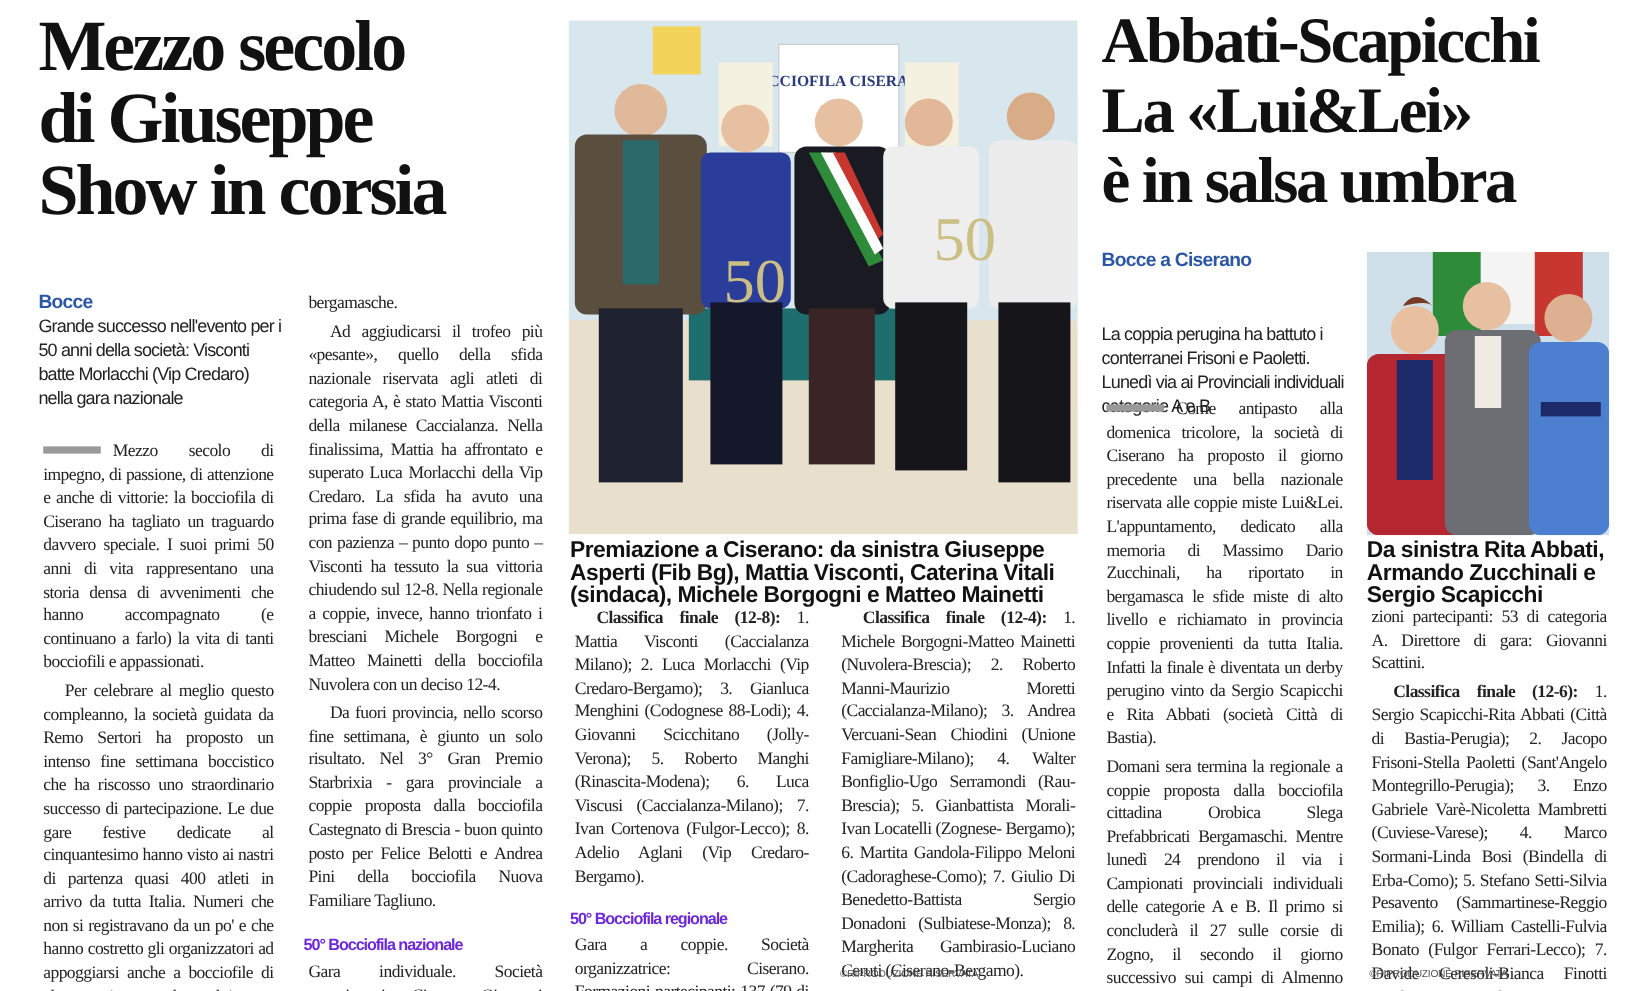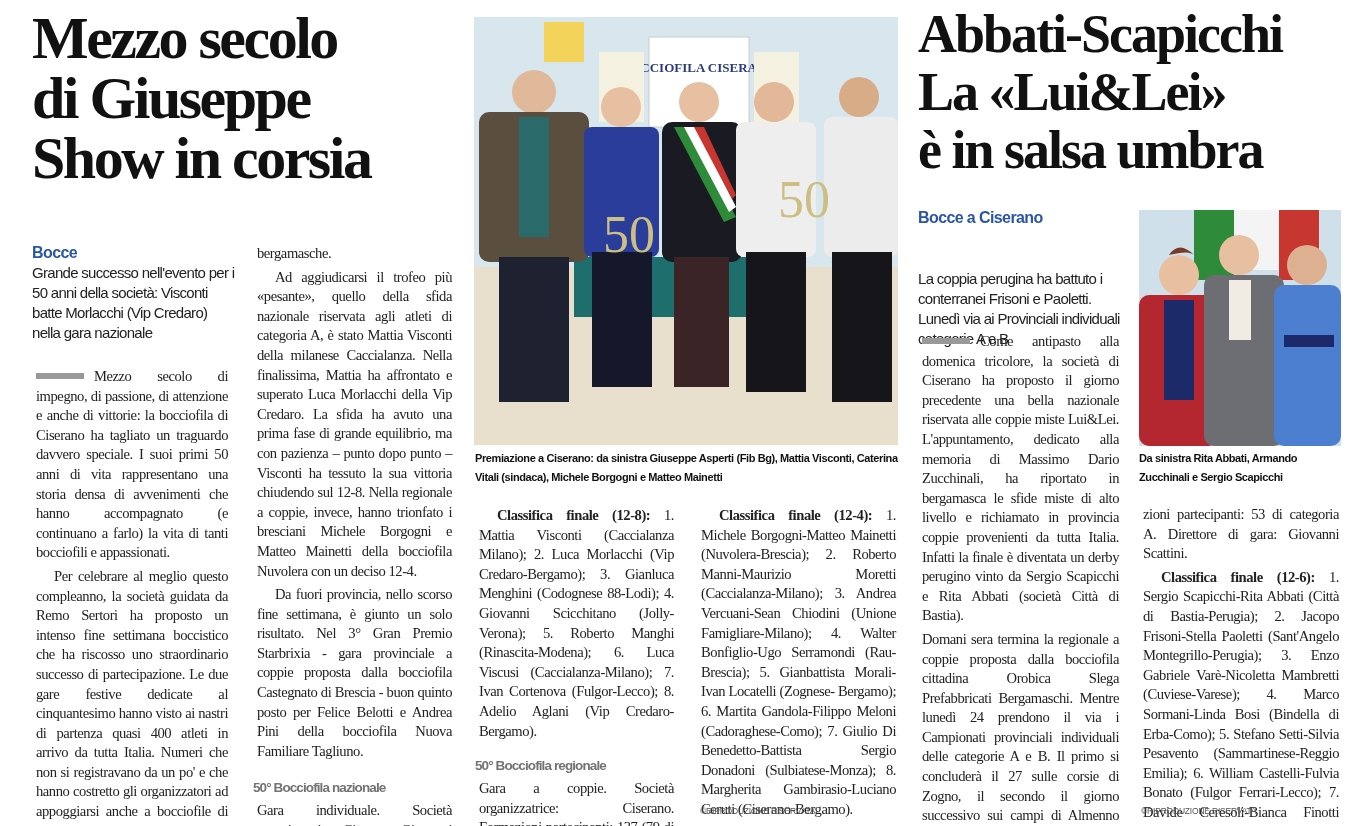--- a/index.html
+++ b/index.html
@@ -6,22 +6,22 @@
   body{width:1371px;height:826px;position:relative;overflow:hidden;color:#111;}
   .abs{position:absolute;}
   .headline{font-family:"Liberation Serif","DejaVu Serif",serif;font-weight:bold;color:#111;letter-spacing:-2.5px;line-height:60px;font-size:62px;margin:0;}
   .headline span{display:block;}
   .kicker{font-family:"Liberation Sans","DejaVu Sans",sans-serif;font-weight:bold;color:#2a56a4;font-size:16px;letter-spacing:-0.6px;line-height:19px;}
   .deck{font-family:"Liberation Sans","DejaVu Sans",sans-serif;font-size:15px;letter-spacing:-0.7px;line-height:20px;color:#222;}
   .body{font-family:"Liberation Serif","DejaVu Serif",serif;font-size:14.6px;line-height:19.6px;text-align:justify;color:#222;letter-spacing:-0.45px;hyphens:manual;}
   .body p{margin:4px;text-indent:18px;}
   .body p.first{text-indent:0;}
   .leadbar{display:inline-block;width:48px;height:6px;background:#999;vertical-align:middle;margin-right:10px;position:relative;top:-2px;}
-  .subhead{font-family:"Liberation Sans","DejaVu Sans",sans-serif;font-weight:bold;font-size:13.5px;letter-spacing:-0.9px;margin-top:20px;line-height:18px;color:#737373;}
-  .caption{font-family:"Liberation Sans","DejaVu Sans",sans-serif;font-weight:bold;font-size:11px;line-height:19px;letter-spacing:-0.4px;color:#111;}
+  .subhead{font-family:"Liberation Sans","DejaVu Sans",sans-serif;font-weight:bold;font-size:13.5px;letter-spacing:-0.9px;margin-top:20px;line-height:18px;color:#6d28d9;}
+  .caption{font-family:"Liberation Sans","DejaVu Sans",sans-serif;font-weight:bold;font-size:19px;line-height:19px;letter-spacing:-0.4px;color:#111;}
   .byline{font-family:"Liberation Sans","DejaVu Sans",sans-serif;font-weight:bold;font-size:11.5px;color:#111;}
   .copy{font-family:"Liberation Sans","DejaVu Sans",sans-serif;font-size:8.5px;color:#555;text-align:left;letter-spacing:-0.2px;}
   .b{font-weight:bold;}
   .photo{overflow:hidden;}
 </style>
 </head>
 <body>
 
 <div class="abs" style="left:0;top:0;width:905px;height:726px;">
 

